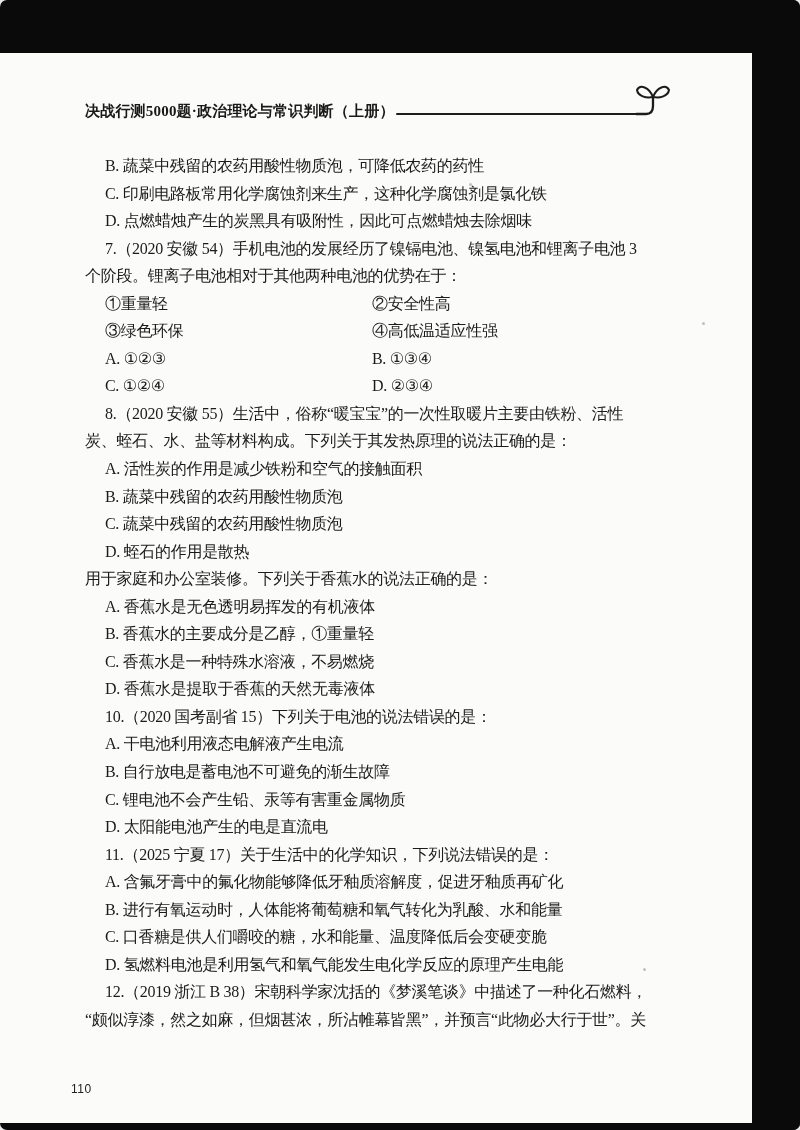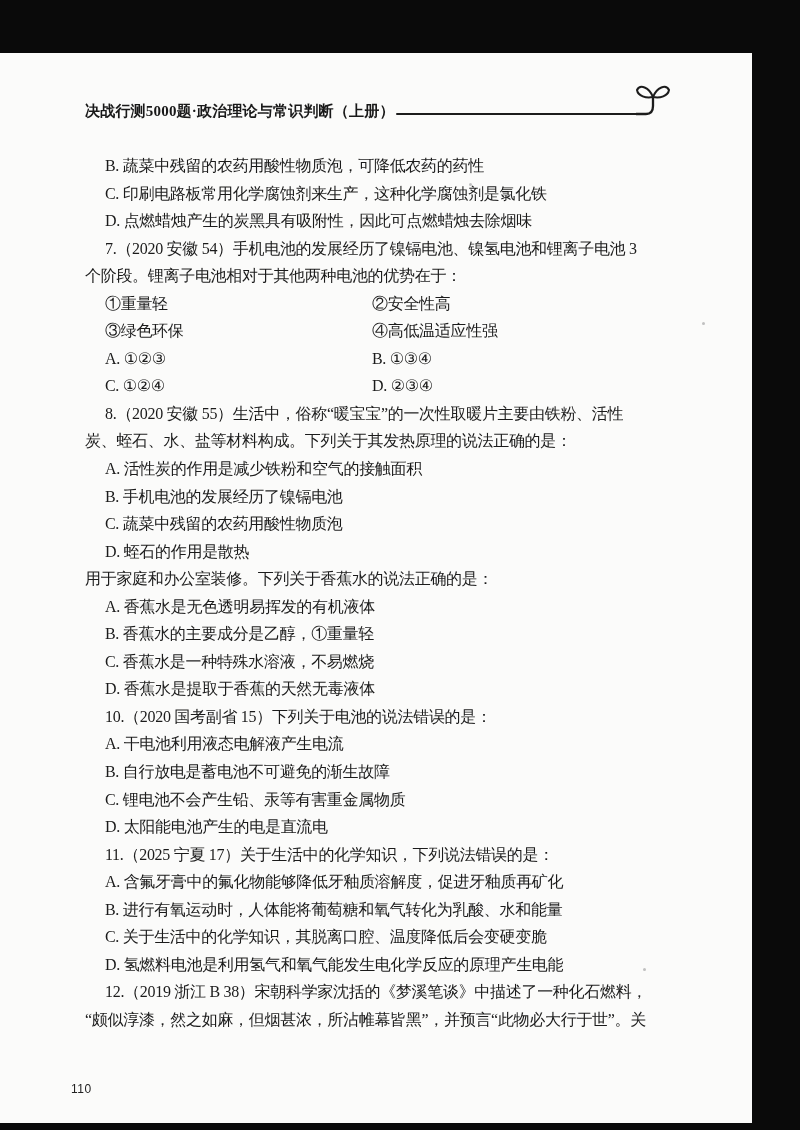--- a/index.html
+++ b/index.html
@@ -3,21 +3,21 @@
 <meta charset="utf-8">
 <style>
   html,body{margin:0;padding:0;}
   body{
     width:800px;height:1130px;position:relative;overflow:hidden;
     background:#e9e9e9;
     font-family:"Liberation Serif","DejaVu Serif",serif;
   }
   .sheet{
     position:absolute;left:0;top:0;width:800px;height:1130px;
-    background:#fbfbfa;overflow:hidden;
+    background:#fbfbfa;overflow:hidden;border-radius:7px;
   }
   
   .band-top{position:absolute;left:0;top:0;width:800px;height:53px;background:#0a0a0a;}
   .band-right{position:absolute;left:752px;top:0;width:48px;height:1130px;background:#0a0a0a;}
   .band-bottom{position:absolute;left:0;top:1123px;width:800px;height:7px;background:#0a0a0a;}
   
   .hdr-title{
     position:absolute;left:85px;top:102px;
     font-size:15px;font-weight:600;color:#191919;letter-spacing:.2px;white-space:nowrap;
   }
@@ -64,37 +64,37 @@
       <div class="line opt">D. 点燃蜡烛产生的炭黑具有吸附性，因此可点燃蜡烛去除烟味</div>
       <div class="line q">7.（2020 安徽 54）手机电池的发展经历了镍镉电池、镍氢电池和锂离子电池 3</div>
       <div class="line cont">个阶段。锂离子电池相对于其他两种电池的优势在于：</div>
       <div class="line two"><span class="col1">①重量轻</span><span class="col2">②安全性高</span></div>
       <div class="line two"><span class="col1">③绿色环保</span><span class="col2">④高低温适应性强</span></div>
       <div class="line two"><span class="col1">A. ①②③</span><span class="col2">B. ①③④</span></div>
       <div class="line two"><span class="col1">C. ①②④</span><span class="col2">D. ②③④</span></div>
       <div class="line q">8.（2020 安徽 55）生活中，俗称“暖宝宝”的一次性取暖片主要由铁粉、活性</div>
       <div class="line cont">炭、蛭石、水、盐等材料构成。下列关于其发热原理的说法正确的是：</div>
       <div class="line opt">A. 活性炭的作用是减少铁粉和空气的接触面积</div>
-      <div class="line opt">B. 手机电池的发展经历了镍镉电池</div>
+      <div class="line opt">B. 蔬菜中残留的农药用酸性物质泡</div>
       <div class="line opt">C. 蔬菜中残留的农药用酸性物质泡</div>
       <div class="line opt">D. 蛭石的作用是散热</div>
       <div class="line cont">用于家庭和办公室装修。下列关于香蕉水的说法正确的是：</div>
       <div class="line opt">A. 香蕉水是无色透明易挥发的有机液体</div>
       <div class="line opt">B. 香蕉水的主要成分是乙醇，①重量轻</div>
       <div class="line opt">C. 香蕉水是一种特殊水溶液，不易燃烧</div>
       <div class="line opt">D. 香蕉水是提取于香蕉的天然无毒液体</div>
       <div class="line q">10.（2020 国考副省 15）下列关于电池的说法错误的是：</div>
       <div class="line opt">A. 干电池利用液态电解液产生电流</div>
       <div class="line opt">B. 自行放电是蓄电池不可避免的渐生故障</div>
       <div class="line opt">C. 锂电池不会产生铅、汞等有害重金属物质</div>
       <div class="line opt">D. 太阳能电池产生的电是直流电</div>
       <div class="line q">11.（2025 宁夏 17）关于生活中的化学知识，下列说法错误的是：</div>
       <div class="line opt">A. 含氟牙膏中的氟化物能够降低牙釉质溶解度，促进牙釉质再矿化</div>
       <div class="line opt">B. 进行有氧运动时，人体能将葡萄糖和氧气转化为乳酸、水和能量</div>
-      <div class="line opt">C. 关于生活中的化学知识，其脱离口腔、温度降低后会变硬变脆</div>
+      <div class="line opt">C. 口香糖是供人们嚼咬的糖，水和能量、温度降低后会变硬变脆</div>
       <div class="line opt">D. 氢燃料电池是利用氢气和氧气能发生电化学反应的原理产生电能</div>
       <div class="line q">12.（2019 浙江 B 38）宋朝科学家沈括的《梦溪笔谈》中描述了一种化石燃料，</div>
       <div class="line cont">“颇似淳漆，然之如麻，但烟甚浓，所沾帷幕皆黑”，并预言“此物必大行于世”。关</div>
     </div>
 
   <div class="page-num">110</div>
 
   <div class="speck" style="left:469px;top:183px;"></div>
   <div class="speck" style="left:702px;top:322px;"></div>
   <div class="speck" style="left:643px;top:968px;"></div>

